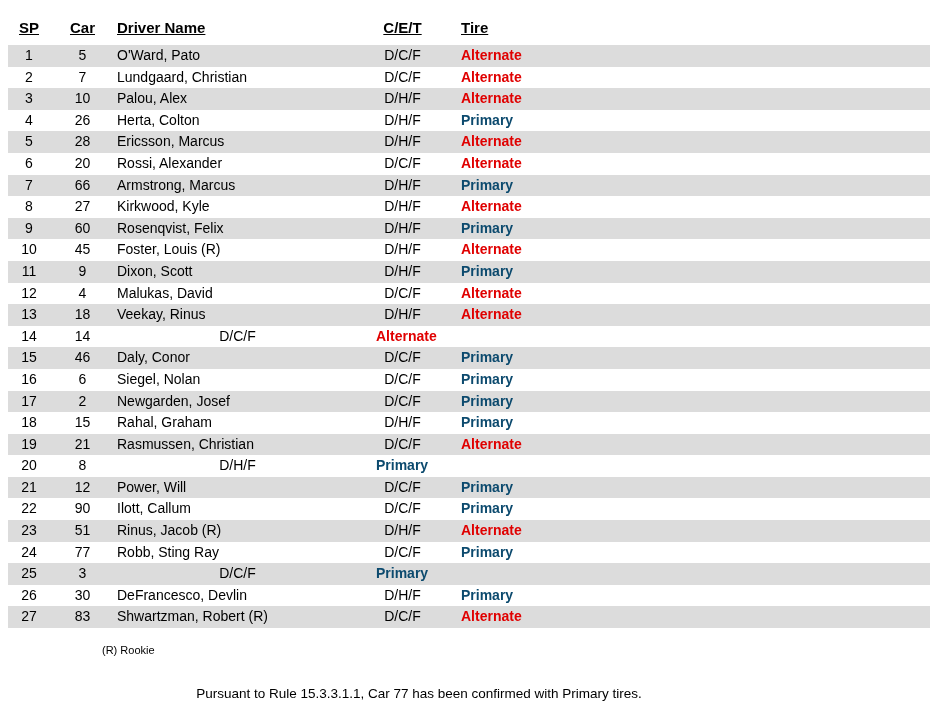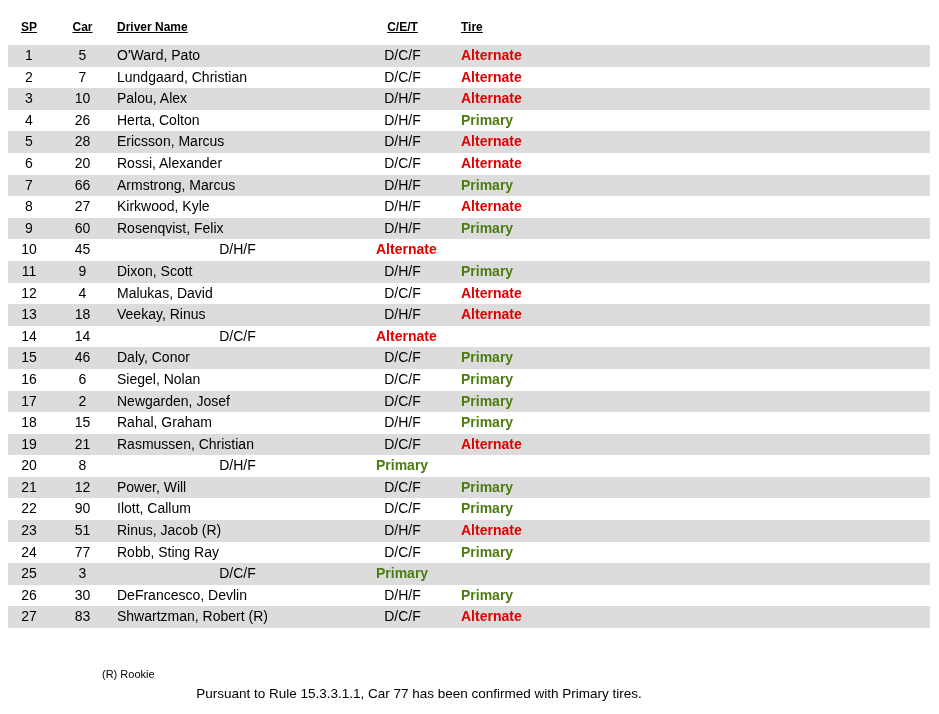--- a/index.html
+++ b/index.html
@@ -19,43 +19,43 @@
     width: 922px;
   }
   .header-row {
     display: grid;
     grid-template-columns: 42px 65px 245px 85px 485px;
     height: 45px;
     box-sizing: border-box;
     padding-top: 9px;
     align-items: center;
     font-weight: bold;
-    font-size: 12px;
+    font-size: 15px;
     background: #ffffff;
   }
   .header-row .hcell { white-space: nowrap; }
   .header-row .hcell span { text-decoration: underline; }
   .row {
     display: grid;
     grid-template-columns: 42px 65px 245px 85px 485px;
     height: 21.6px;
     line-height: 21.6px;
     font-size: 14px;
     white-space: nowrap;
   }
   .row.stripe { background: var(--stripe, #DCDCDC); }
   .c-center { text-align: center; }
   .c-driver { padding-left: 2px; box-sizing: border-box; }
   .c-tire   { padding-left: 16px; box-sizing: border-box; font-weight: bold; }
   .tire-alternate { color: var(--alt-red, #E00000); }
-  .tire-primary   { color: #4d7c0f; }
+  .tire-primary   { color: #0c4a6e; }
   .rookie-note {
     position: absolute;
     left: 102px;
-    top: 668px;
+    top: 644px;
     font-size: 11px;
   }
   .rule-note {
     position: absolute;
     left: 0;
     top: 686px;
     width: 838px;
     text-align: center;
     font-size: 13.5px;
   }
@@ -133,20 +133,21 @@
         <div class="row stripe">
           <div class="c-center">9</div>
           <div class="c-center">60</div>
           <div class="c-driver">Rosenqvist, Felix</div>
           <div class="c-center">D/H/F</div>
           <div class="c-tire tire-primary">Primary</div>
         </div>
         <div class="row">
           <div class="c-center">10</div>
           <div class="c-center">45</div>
+          <div class="c-driver">Foster, Louis (R)</div>
           <div class="c-center">D/H/F</div>
           <div class="c-tire tire-alternate">Alternate</div>
         </div>
         <div class="row stripe">
           <div class="c-center">11</div>
           <div class="c-center">9</div>
           <div class="c-driver">Dixon, Scott</div>
           <div class="c-center">D/H/F</div>
           <div class="c-tire tire-primary">Primary</div>
         </div>

